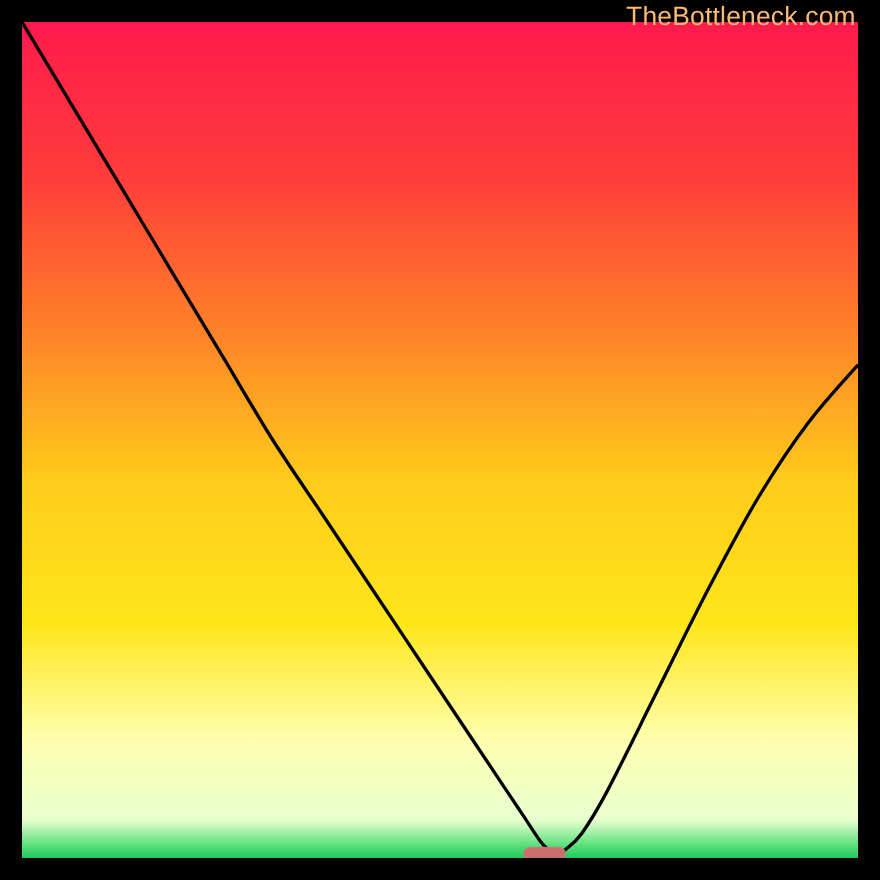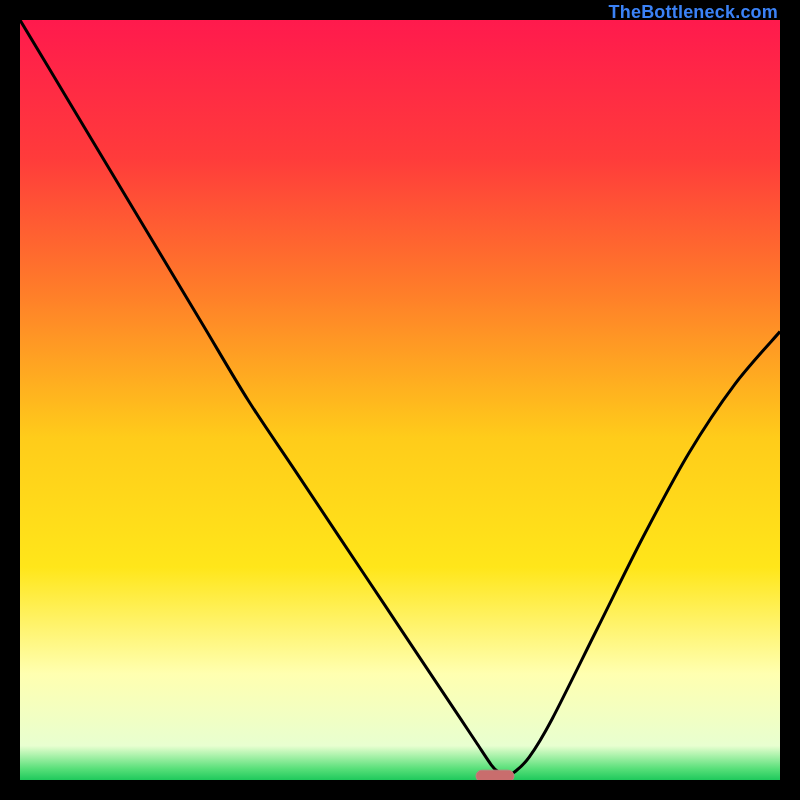--- a/index.html
+++ b/index.html
@@ -21,24 +21,24 @@
     position: absolute;
     left: 20px;
     top: 20px;
     width: 760px;
     height: 760px;
   }
   .watermark {
     position: absolute;
     top: 2px;
     right: 22px;
-    color: #3b82f6;
-    font-size: 18px;
+    color: #fdba74;
+    font-size: 24px;
     letter-spacing: 0.2px;
-    font-weight: 700;
+    font-weight: 400;
   }
 </style>
 </head>
 <body>
 
 <div class="frame">
   <svg class="plot" viewBox="0 0 760 760">
     <defs>
       <linearGradient id="bg-grad" x1="0" y1="0" x2="0" y2="1">
           <stop offset="0%" stop-color="#ff1a4d"></stop>

